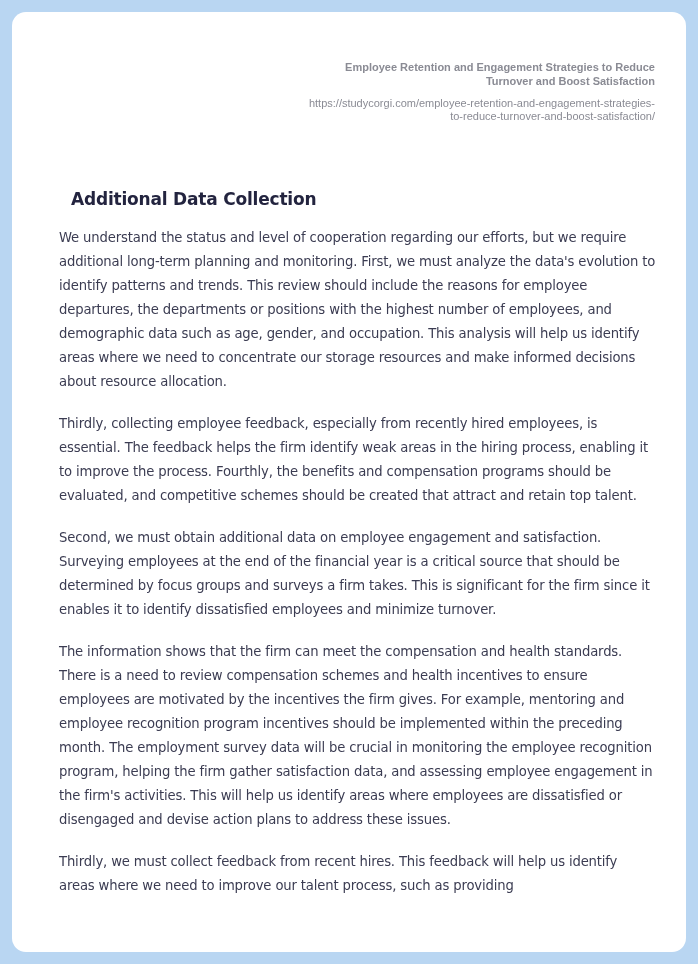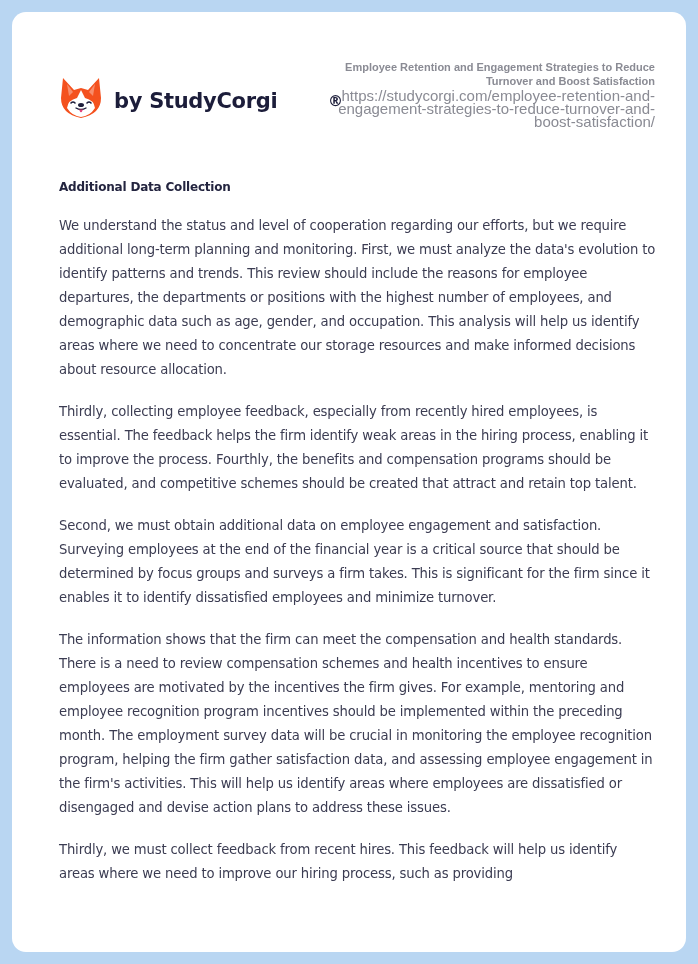--- a/index.html
+++ b/index.html
@@ -45,82 +45,60 @@
       width: 350px; text-align: right;
     }
     .meta-title {
       font-family: "Liberation Sans", sans-serif;
       font-weight: bold;
       font-size: 11px;
       line-height: 14px;
       color: #8a8b94;
     }
     .meta-url {
-      margin-top: 1px;
+      margin-top: 9px;
       font-family: "Liberation Sans", sans-serif;
-      font-size: 15px;
+      font-size: 11px;
       line-height: 13px;
       color: #8a8b94;
     }
     .content {
       position: absolute; left: 47px; top: 162px; width: 600px;
     }
     h1 {
-      margin: 0;
+      margin: 12px;
       font-family: "DejaVu Sans", sans-serif;
       font-weight: bold;
-      font-size: 12px;
+      font-size: 17px;
       line-height: 26px;
       color: #23243f;
       letter-spacing: -0.2px;
     }
     p {
       margin: 0 3px 18px 0;
       font-family: "DejaVu Sans", sans-serif;
       font-size: 13.2px;
       line-height: 24px;
       color: #3b3c52;
       letter-spacing: -0.15px;
     }
     .para-first { margin-top: 14px; }
   </style>
 </head>
 <body>
 
 <div class="card">
   <div class="header">
-    <div class="logo">
-      <svg class="logo-mark" viewBox="0 0 42 44" xmlns="http://www.w3.org/2000/svg">
-
-        <path d="M3 2 L14 14 L21 12 L28 14 L39 2 L41 22 Q41 38 21 42 Q1 38 1 22 Z" fill="#f4511e"></path>
-
-        <path d="M21 14 L25 22 Q34 24 35 32 Q30 40 21 41 Q12 40 7 32 Q8 24 17 22 Z" fill="#ffffff"></path>
-
-        <path d="M7 8 L13 16 L9 20 Z" fill="#ffffff" opacity="0.35"></path>
-        <path d="M35 8 L29 16 L33 20 Z" fill="#ffffff" opacity="0.35"></path>
-
-        <path d="M11 27 Q13 25 15 27" stroke="#1c1d3a" stroke-width="1.6" fill="none" stroke-linecap="round"></path>
-        <path d="M27 27 Q29 25 31 27" stroke="#1c1d3a" stroke-width="1.6" fill="none" stroke-linecap="round"></path>
-
-        <ellipse cx="21" cy="29" rx="3" ry="2" fill="#1c1d3a"></ellipse>
-
-        <path d="M16 32 Q21 35 26 32" stroke="#1c1d3a" stroke-width="1.4" fill="none" stroke-linecap="round"></path>
-
-        <path d="M19 33.5 Q21 39 23 33.5 Z" fill="#e0457b"></path>
-      </svg>
-      <span class="brand">by StudyCorgi</span>
-      <span class="reg">®</span>
-    </div>
     <div class="meta">
       <div class="meta-title">Employee Retention and Engagement Strategies to Reduce Turnover and Boost Satisfaction</div>
       <div class="meta-url">https://studycorgi.com/employee-retention-and-engagement-strategies-to-reduce-turnover-and-boost-satisfaction/</div>
     </div>
   </div>
 
   <div class="content">
     <h1>Additional Data Collection</h1>
     <p class="para-first">We understand the status and level of cooperation regarding our efforts, but we require additional long-term planning and monitoring. First, we must analyze the data's evolution to identify patterns and trends. This review should include the reasons for employee departures, the departments or positions with the highest number of employees, and demographic data such as age, gender, and occupation. This analysis will help us identify areas where we need to concentrate our storage resources and make informed decisions about resource allocation.</p>
     <p>Thirdly, collecting employee feedback, especially from recently hired employees, is essential. The feedback helps the firm identify weak areas in the hiring process, enabling it to improve the process. Fourthly, the benefits and compensation programs should be evaluated, and competitive schemes should be created that attract and retain top talent.</p>
     <p>Second, we must obtain additional data on employee engagement and satisfaction. Surveying employees at the end of the financial year is a critical source that should be determined by focus groups and surveys a firm takes. This is significant for the firm since it enables it to identify dissatisfied employees and minimize turnover.</p>
     <p>The information shows that the firm can meet the compensation and health standards. There is a need to review compensation schemes and health incentives to ensure employees are motivated by the incentives the firm gives. For example, mentoring and employee recognition program incentives should be implemented within the preceding month. The employment survey data will be crucial in monitoring the employee recognition program, helping the firm gather satisfaction data, and assessing employee engagement in the firm's activities. This will help us identify areas where employees are dissatisfied or disengaged and devise action plans to address these issues.</p>
-    <p>Thirdly, we must collect feedback from recent hires. This feedback will help us identify areas where we need to improve our hiring process, such as providing</p>
+    <p>Thirdly, we must collect feedback from recent hires. This feedback will help us identify areas where we need to improve our talent process, such as providing</p>
   </div>
 </div>
 
 </body></html>

